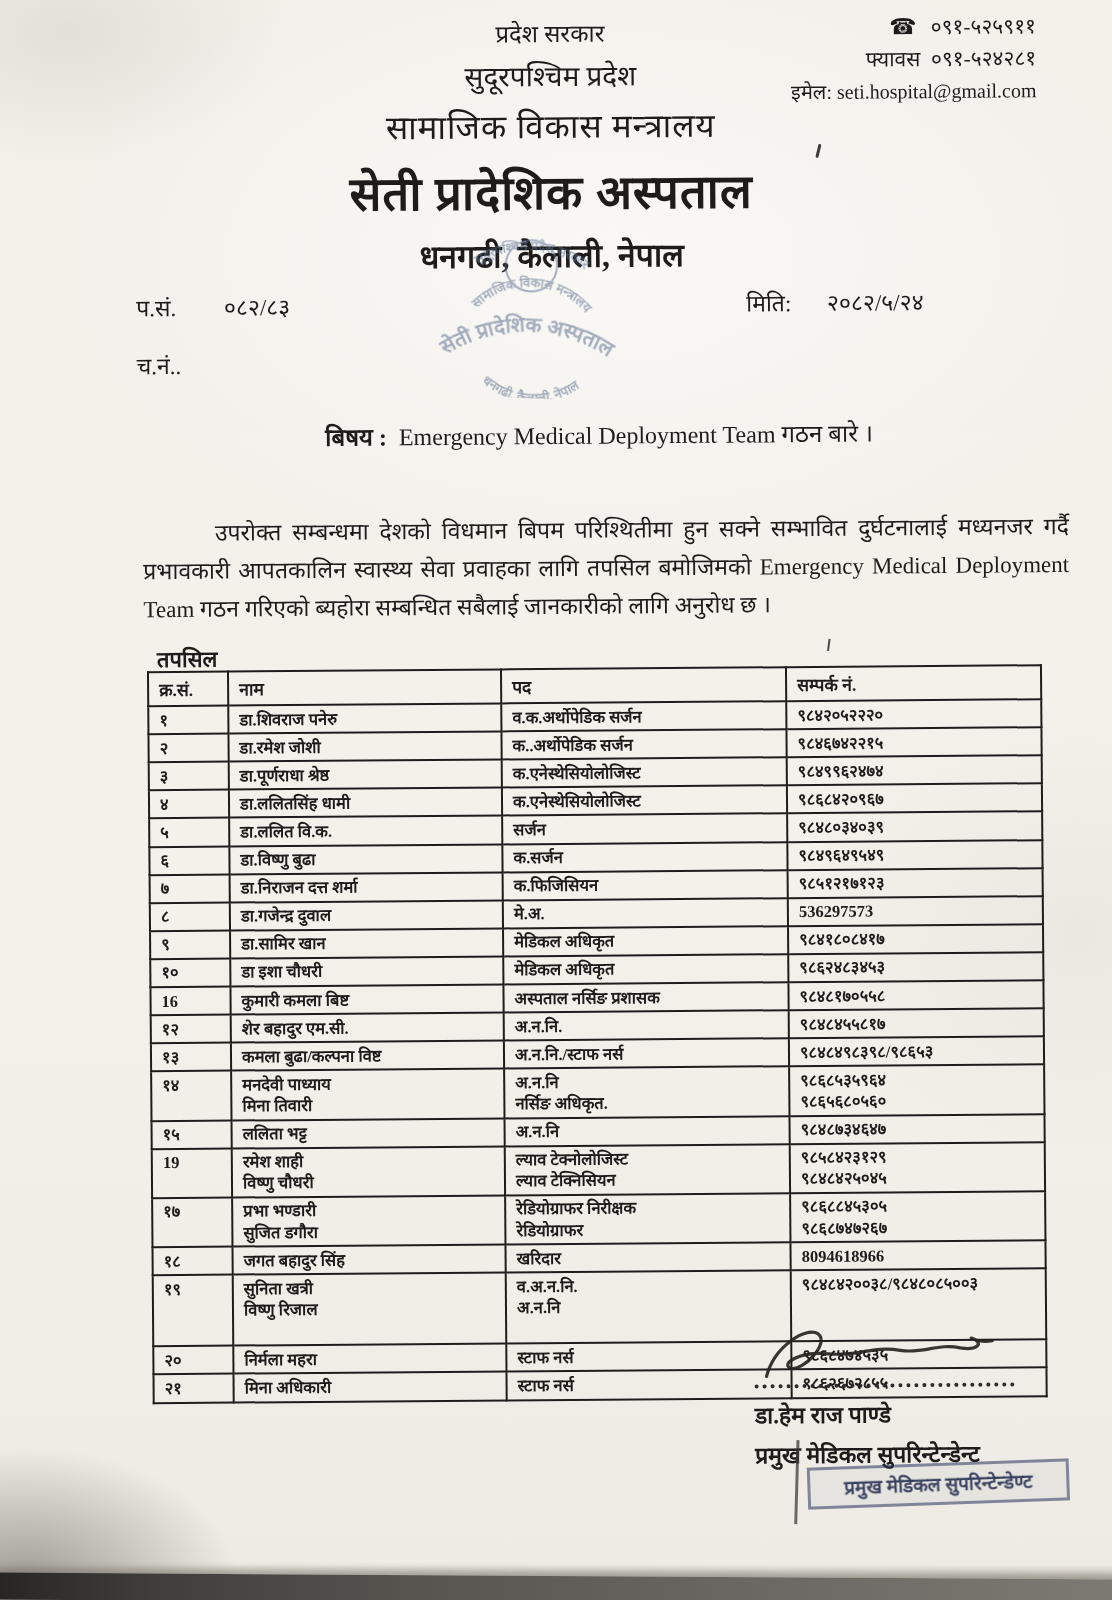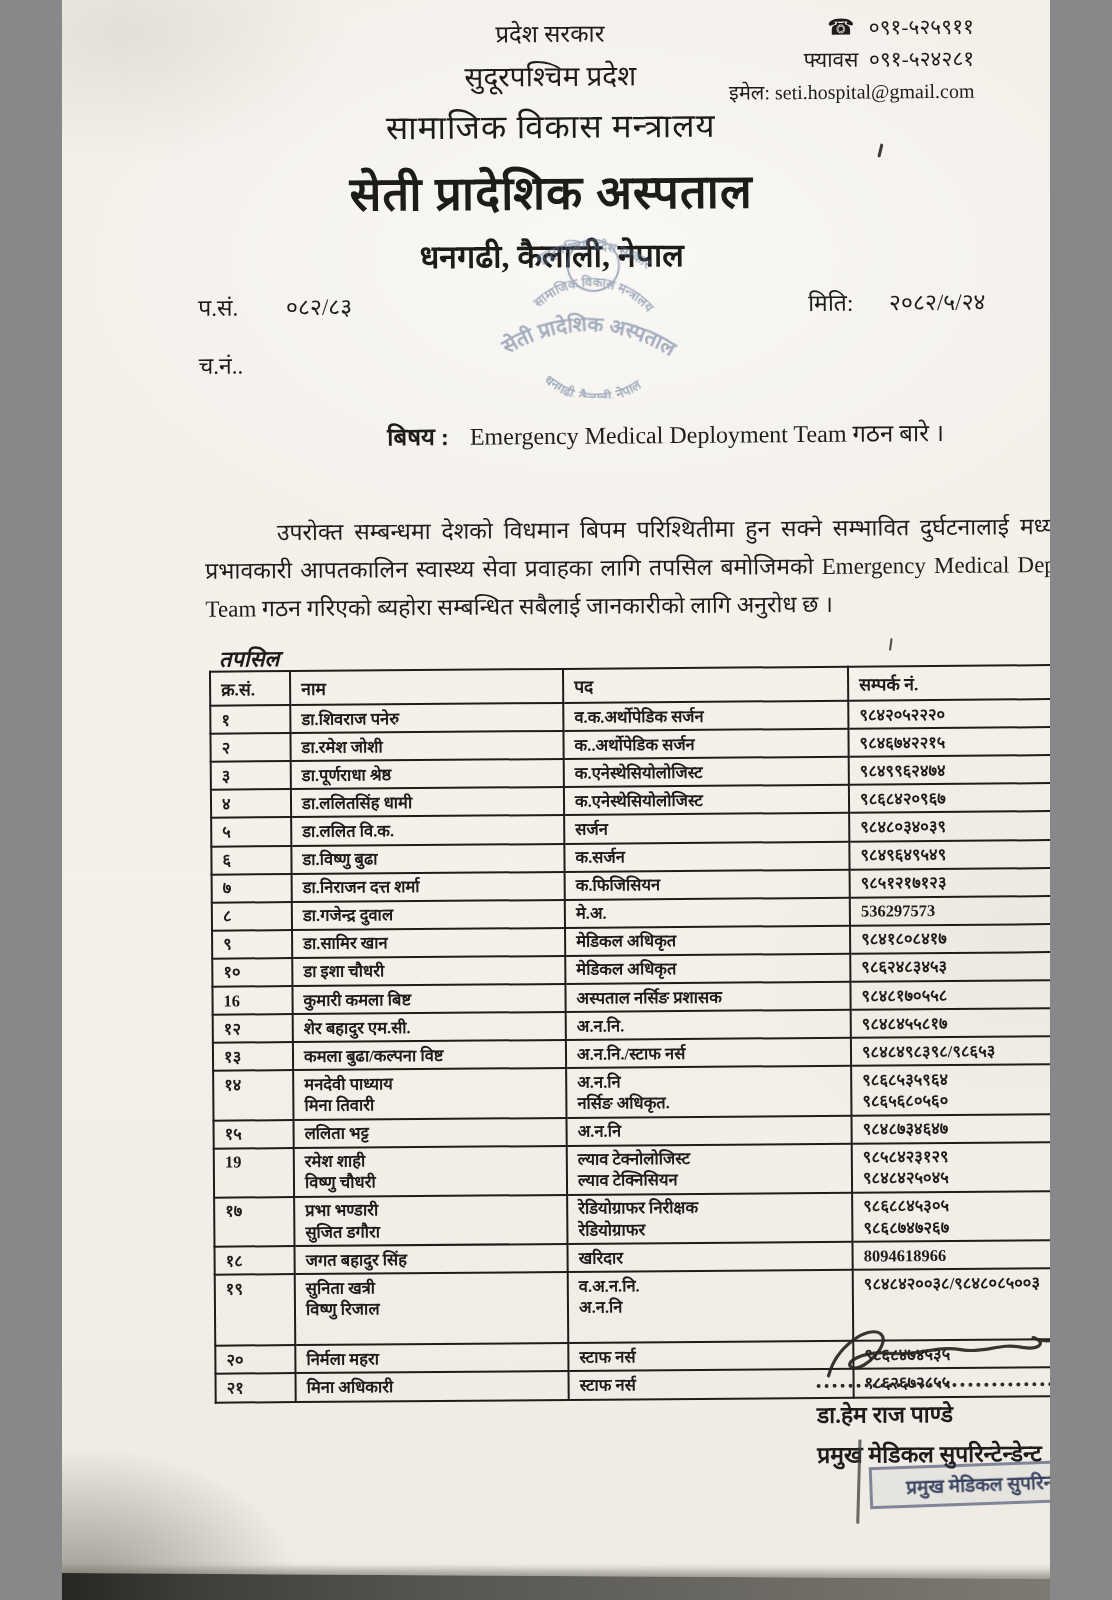--- a/index.html
+++ b/index.html
@@ -1,17 +1,17 @@
 <!DOCTYPE html>
 <html><head>
 <meta charset="utf-8">
 <style>
   html,body{margin:0;padding:0;background:#888;}
   .page{
-    position:relative;width:988px;height:1600px;overflow:hidden;margin:0 auto;
+    position:relative;width:1112px;height:1600px;overflow:hidden;margin:0 auto;
     font-family:"Liberation Serif","DejaVu Serif",serif;color:#1d1c1a;
     background:
       radial-gradient(900px 520px at 55% 16%, rgba(255,255,255,.55), transparent 62%),
       radial-gradient(320px 190px at 6% 2%, rgba(160,155,145,.20), transparent 70%),
       radial-gradient(300px 190px at 2% 99%, rgba(92,89,83,.55), transparent 72%),
       radial-gradient(420px 320px at 97% 58%, rgba(205,200,190,.22), transparent 70%),
       linear-gradient(180deg,#f3f0ea 0%,#f4f1eb 55%,#eeebe4 100%);
   }
   .content{position:absolute;inset:0;transform:rotate(-0.45deg);}
   
@@ -33,25 +33,25 @@
   .st-small{font-size:13px;font-weight:700;}
   .st-big{font-size:21px;font-weight:700;}
   
   .refblock{position:absolute;left:140px;top:288px;font-size:23px;}
   .refblock .row2{margin-top:26px;}
   .ref-val{margin-left:42px;}
   .dateblock{position:absolute;left:750px;top:288px;font-size:23px;}
   .date-val{margin-left:30px;}
   
   .subject{position:absolute;left:328px;top:418px;font-size:24px;}
-  .subj-label{font-weight:700;margin-right:21px;}
+  .subj-label{font-weight:700;margin-right:12px;}
   
   .body-par{position:absolute;left:145px;top:512px;width:926px;font-size:23px;line-height:38px;text-align:justify;text-indent:72px;}
   
-  .tapasil{position:absolute;left:158px;top:640px;font-size:22px;font-weight:600;font-style:italic;}
+  .tapasil{position:absolute;left:158px;top:640px;font-size:22px;font-weight:600;}
   table.roster{position:absolute;left:148px;top:668px;width:893px;border-collapse:collapse;table-layout:fixed;font-size:16.5px;}
   table.roster th,table.roster td{border:2px solid #1e1d1b;vertical-align:top;text-align:left;}
   table.roster th{font-size:17.5px;font-weight:700;padding:4px 10px;}
   table.roster td{padding:2.5px 10px;line-height:1.28;}
   .cell{white-space:pre-line;font-weight:600;}
   .sn-cell{font-weight:600;}
   tr.row-tall td{height:64px;}
   
   .sigblock{position:absolute;left:750px;top:1320px;width:300px;}
   .sig-svg{display:block;margin-left:2px;}

